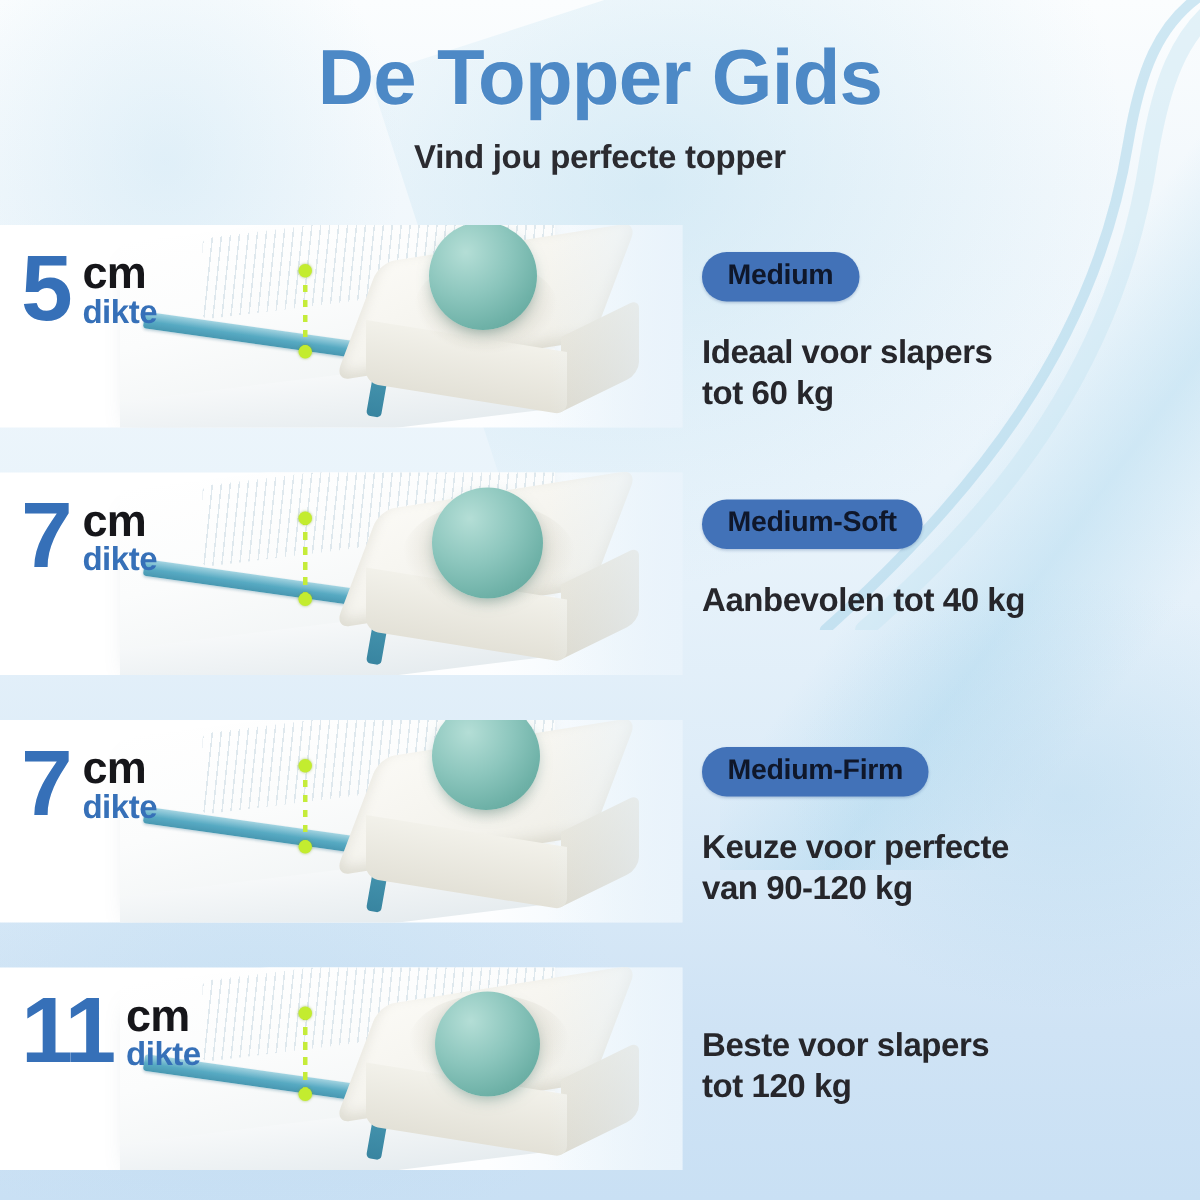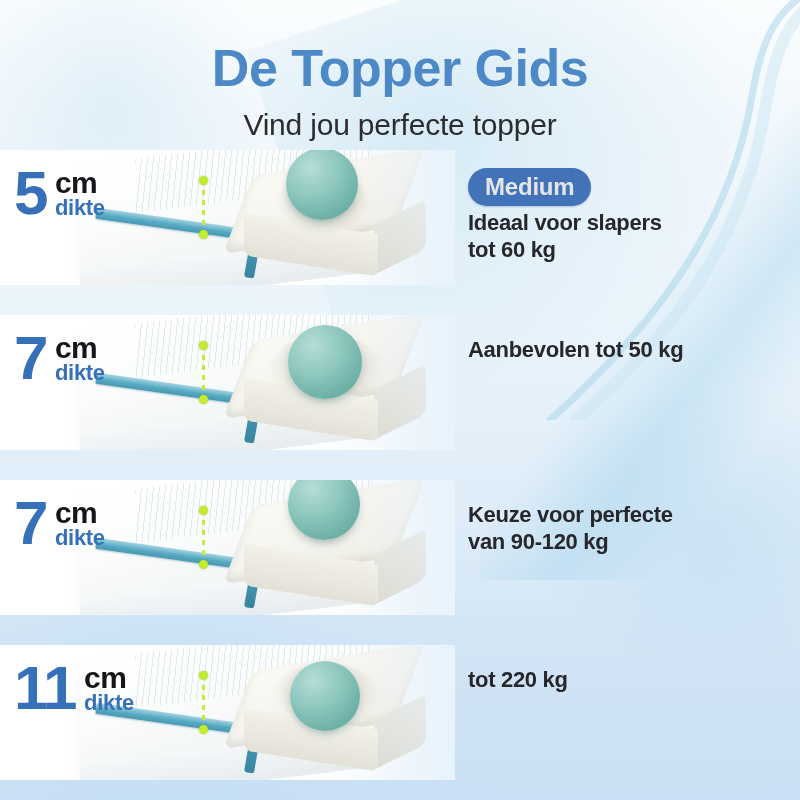--- a/index.html
+++ b/index.html
@@ -25,29 +25,29 @@
   .wash-d{top:380px;left:520px;width:380px;height:300px;
     background:radial-gradient(ellipse at 50% 50%,rgba(160,207,234,.30),rgba(160,207,234,0) 68%);}
   .wash-e{top:520px;left:-80px;width:500px;height:320px;
     background:radial-gradient(ellipse at 50% 50%,rgba(176,214,238,.28),rgba(176,214,238,0) 70%);}
   
   .swoosh{position:absolute;top:0;right:-30px;width:430px;height:420px;pointer-events:none;}
 
   
   .header{position:absolute;top:0;left:0;width:800px;text-align:center;z-index:6;}
   .title{
-    margin:0;padding-top:42px;
+    margin:0;padding-top:26px;
     font-size:52px;line-height:1.0;font-weight:700;
     letter-spacing:-0.5px;
     color:#4d89c6;
     text-shadow:0 1px 0 rgba(255,255,255,.55);
   }
   .subtitle{
     margin:14px 0 16px 0;
-    font-size:30px;font-weight:400;letter-spacing:-0.2px;
+    font-size:22px;font-weight:700;letter-spacing:-0.2px;
     color:#2b2b30;
   }
 
   
   .rows{position:absolute;top:150px;left:0;width:800px;z-index:5;}
   .row{position:relative;height:135px;margin-bottom:30px;}
   .photo{
     position:absolute;left:0;top:0;width:455px;height:135px;overflow:hidden;
     background:linear-gradient(95deg,#ffffff 0%,#ffffff 55%,#fdfeff 72%,#f3f9fd 88%,#e9f3fb 100%);
   }
@@ -145,26 +145,26 @@
   }
   .units{display:inline-block;vertical-align:top;margin-left:4px;padding-top:4px;}
   .cm{display:block;font-size:30px;line-height:26px;font-weight:700;color:#16161a;letter-spacing:-0.5px;}
   .dikte{display:block;font-size:22px;line-height:24px;font-weight:700;color:#3670b8;letter-spacing:-0.3px;}
 
   
   .info{position:absolute;left:468px;top:18px;width:320px;}
   .badge{
     display:inline-block;
     padding:6px 17px 7px 17px;border-radius:20px;
-    background:#4272b8;color:#e5e5e5;
-    font-size:24px;font-weight:600;letter-spacing:-0.2px;line-height:1.05;
+    background:#4272b8;color:#0f172a;
+    font-size:19px;font-weight:600;letter-spacing:-0.2px;line-height:1.05;
     box-shadow:0 1px 2px rgba(40,80,140,.28);
   }
   .desc{
-    margin-top:3px;font-size:22px;line-height:27px;
+    margin-top:20px;font-size:22px;line-height:27px;
     font-weight:700;color:#26262b;letter-spacing:-0.3px;
   }
   .desc span{display:block;}
 </style>
 </head>
 <body>
 
 <div class="poster">
 
   <div class="wash wash-a"></div>
@@ -244,22 +244,23 @@
         </div>
       </div>
       <div class="label">
         <span class="num">7</span>
         <span class="units">
           <span class="cm">cm</span>
           <span class="dikte">dikte</span>
         </span>
       </div>
       <div class="info">
+        <span class="badge">Medium-Soft</span>
         <div class="desc">
-          <span>Aanbevolen tot 50 kg</span>
+          <span>Aanbevolen tot 40 kg</span>
           <span></span>
         </div>
       </div>
     </div>
 
     <div class="row">
       <div class="photo">
         <div class="mattress">
           <div class="ribs"></div>
           <div class="seam"></div>
@@ -280,20 +281,21 @@
         </div>
       </div>
       <div class="label">
         <span class="num">7</span>
         <span class="units">
           <span class="cm">cm</span>
           <span class="dikte">dikte</span>
         </span>
       </div>
       <div class="info">
+        <span class="badge">Medium-Firm</span>
         <div class="desc">
           <span>Keuze voor perfecte</span>
           <span>van 90-120 kg</span>
         </div>
       </div>
     </div>
 
     <div class="row">
       <div class="photo">
         <div class="mattress">
@@ -317,19 +319,20 @@
       </div>
       <div class="label">
         <span class="num">11</span>
         <span class="units">
           <span class="cm">cm</span>
           <span class="dikte">dikte</span>
         </span>
       </div>
       <div class="info">
         <div class="desc">
-          <span>tot 220 kg</span>
+          <span>Beste voor slapers</span>
+          <span>tot 120 kg</span>
         </div>
       </div>
     </div>
 
   </div>
 </div>
 
 </body></html>

